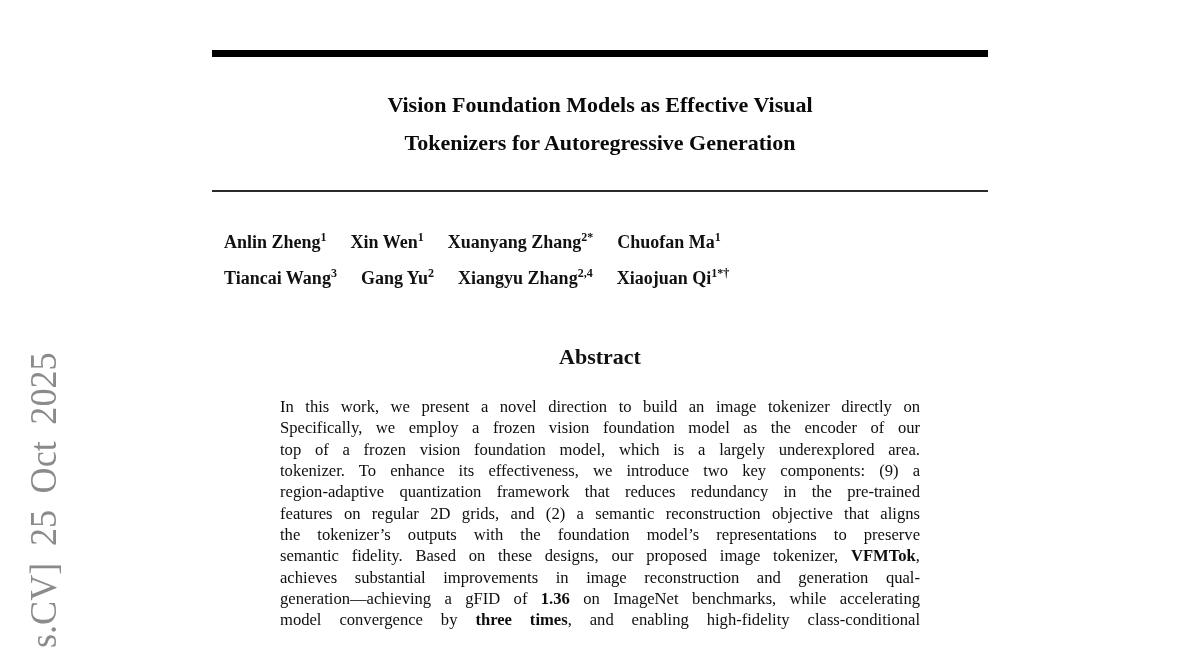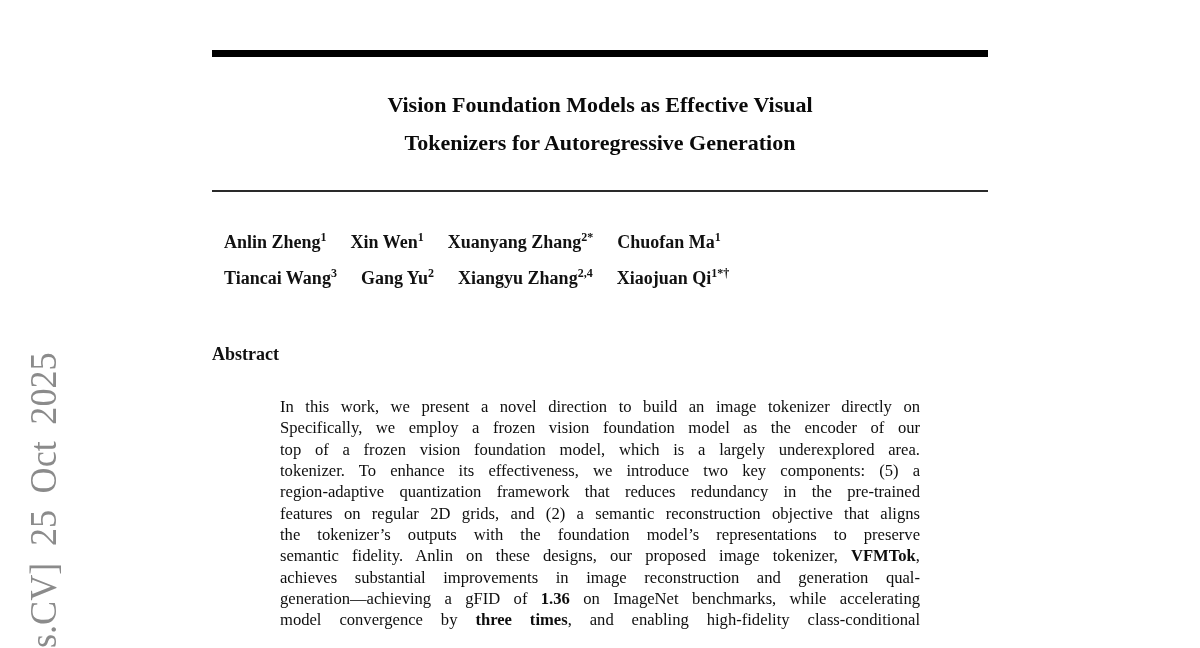--- a/index.html
+++ b/index.html
@@ -71,23 +71,23 @@
     text-align: center;
     font-size: 17.5px;
     line-height: 22px;
     font-weight: normal;
   }
   .affil { display: inline-block; margin: 0 10px; white-space: nowrap; }
   .abstract-heading {
     position: absolute;
     top: 344px; left: 0;
     width: 776px;
-    text-align: left;
+    text-align: center;
     font-weight: bold;
-    font-size: 18px;
+    font-size: 22px;
   }
   .abstract-body {
     position: absolute;
     top: 396px;
     left: 68px;
     width: 640px;
     font-size: 16.6px;
     line-height: 21.35px;
     color: #0e0e0e;
   }
@@ -119,23 +119,23 @@
       <div><span class="author"><span>Tiancai Wang</span><sup>3</sup></span><span class="author"><span>Gang Yu</span><sup>2</sup></span><span class="author"><span>Xiangyu Zhang</span><sup>2,4</sup></span><span class="author"><span>Xiaojuan Qi</span><sup>1*†</sup></span></div>
     </div>
 
 
   <div class="abstract-heading">Abstract</div>
 
   <div class="abstract-body">
       <div class="abs-line"><span>In this work, we present a novel direction to build an image tokenizer directly on</span></div>
       <div class="abs-line"><span>Specifically, we employ a frozen vision foundation model as the encoder of our</span></div>
       <div class="abs-line"><span>top of a frozen vision foundation model, which is a largely underexplored area.</span></div>
-      <div class="abs-line"><span>tokenizer. To enhance its effectiveness, we introduce two key components: (5) a</span></div>
+      <div class="abs-line"><span>tokenizer. To enhance its effectiveness, we introduce two key components: (9) a</span></div>
       <div class="abs-line"><span>region-adaptive quantization framework that reduces redundancy in the pre-trained</span></div>
       <div class="abs-line"><span>features on regular 2D grids, and (2) a semantic reconstruction objective that aligns</span></div>
       <div class="abs-line"><span>the tokenizer’s outputs with the foundation model’s representations to preserve</span></div>
-      <div class="abs-line"><span>semantic fidelity. Anlin on these designs, our proposed image tokenizer, </span><span class="b">VFMTok</span><span>,</span></div>
+      <div class="abs-line"><span>semantic fidelity. Based on these designs, our proposed image tokenizer, </span><span class="b">VFMTok</span><span>,</span></div>
       <div class="abs-line"><span>achieves substantial improvements in image reconstruction and generation qual-</span></div>
       <div class="abs-line"><span>generation—achieving a gFID of </span><span class="b">1.36</span><span> on ImageNet benchmarks, while accelerating</span></div>
       <div class="abs-line"><span>model convergence by </span><span class="b">three times</span><span>, and enabling high-fidelity class-conditional</span></div>
     </div>
 
 </div>
 
 </body></html>

